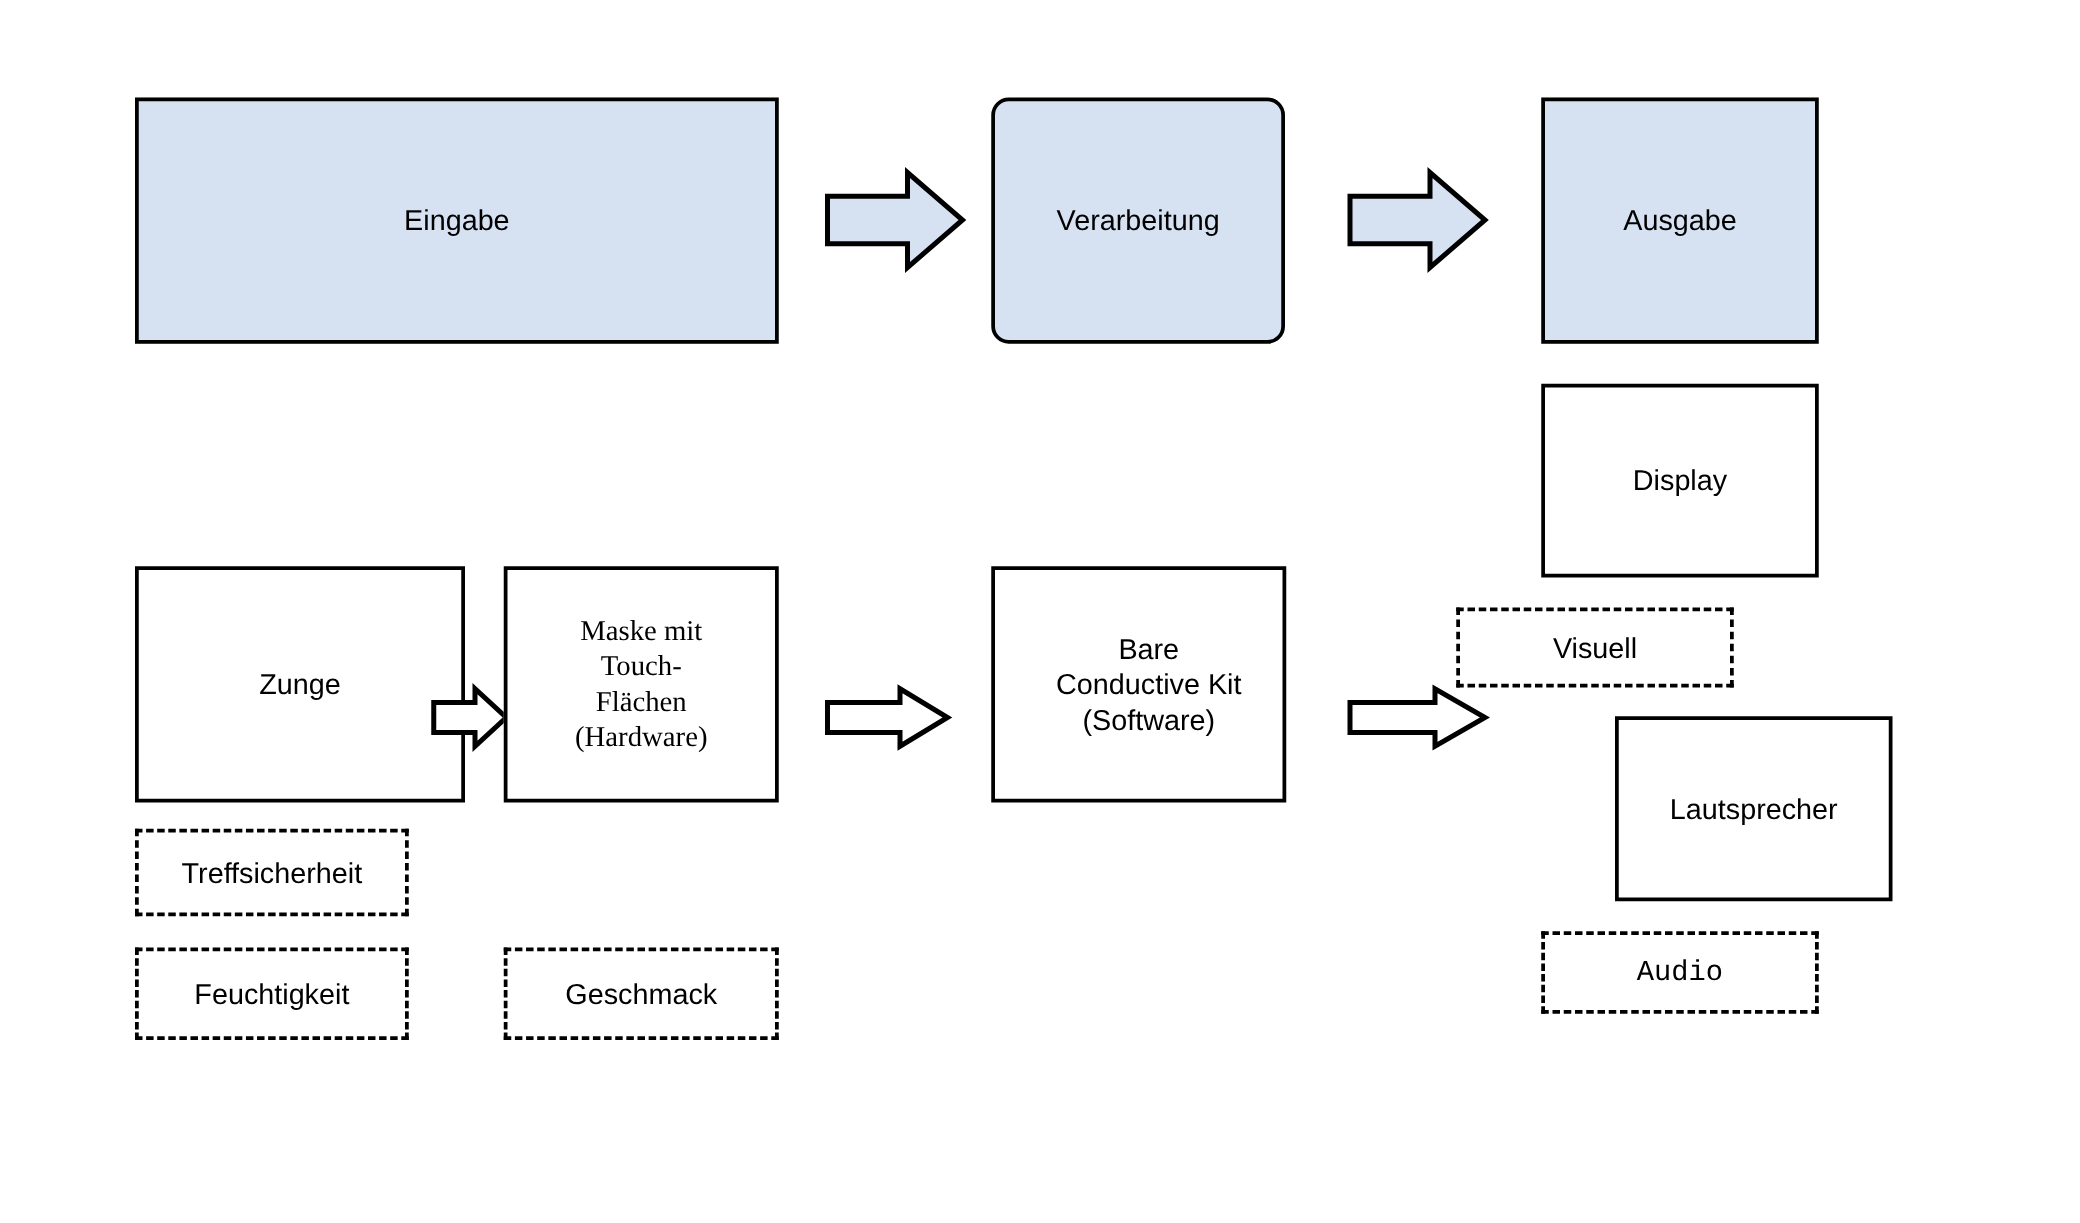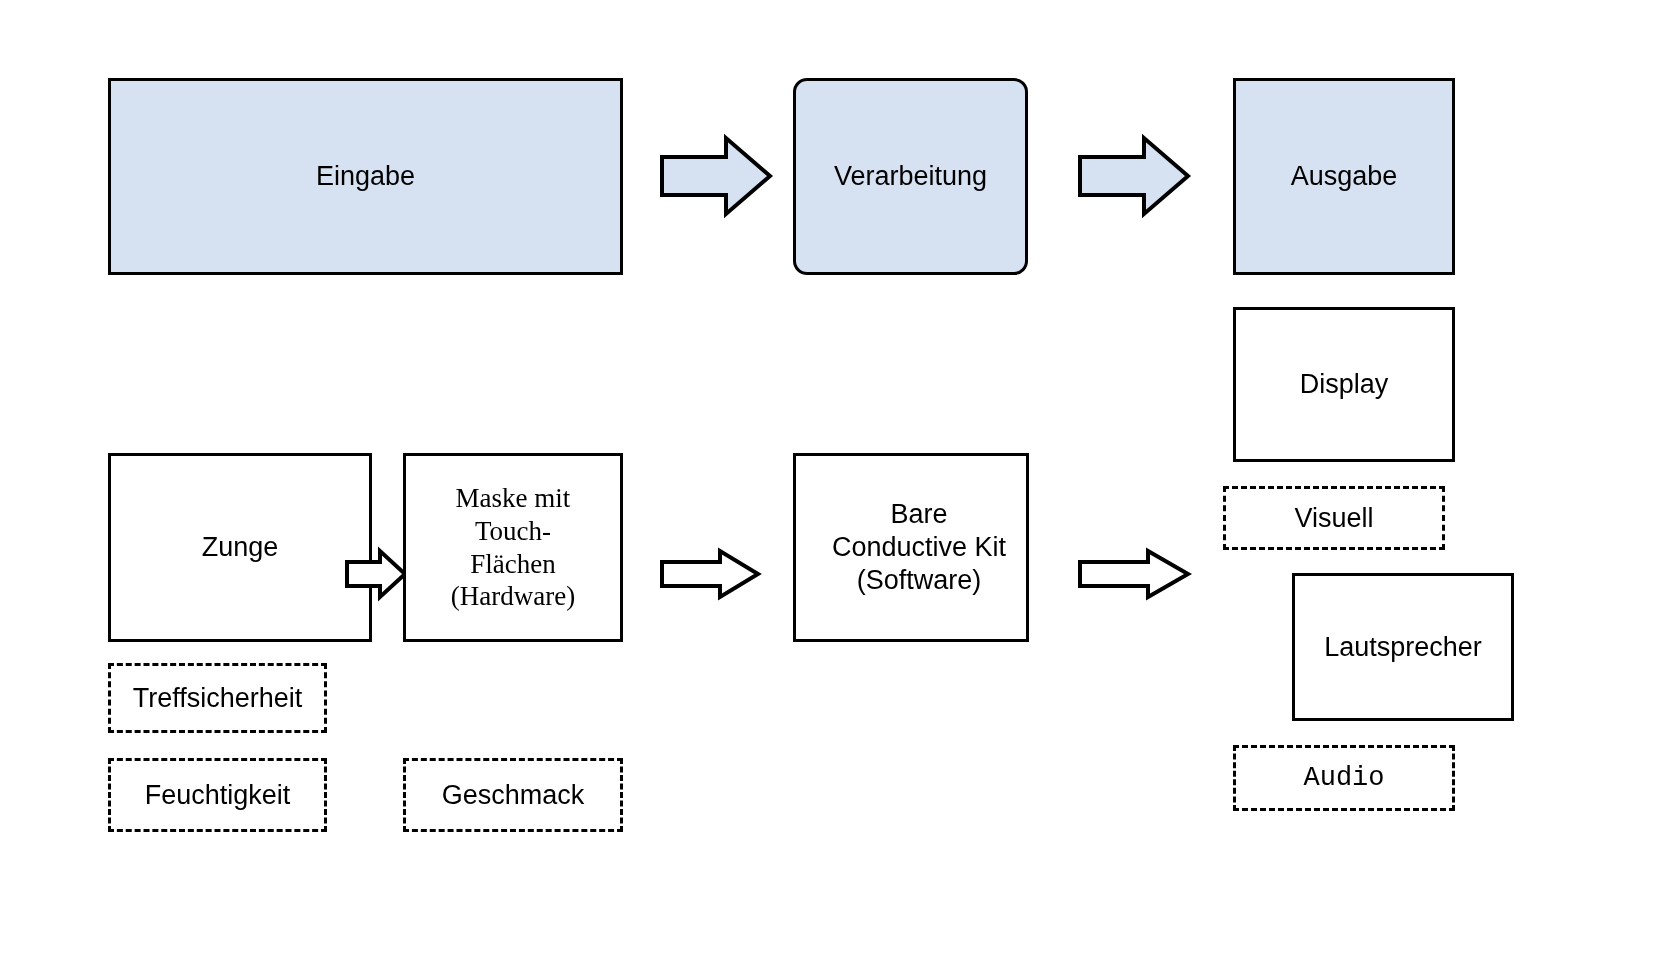--- a/index.html
+++ b/index.html
@@ -21,21 +21,21 @@
   .node {
     position: absolute;
     box-sizing: border-box;
     display: flex;
     align-items: center;
     justify-content: center;
     text-align: center;
     line-height: 1.22;
     background: #ffffff;
     border: 3px solid #000000;
-    font-size: 27px;
+    font-size: 23px;
     color: #000000;
     white-space: pre-line;
   }
   .node.filled {
     background: #d6e1f2;
   }
   .node.dashed {
     border: 3px dashed #000000;
     background: #ffffff;
   }
@@ -75,21 +75,21 @@
   </div>
 
   <div class="node filled" style="left:1233px; top:78px; width:222px; height:197px;">
     <span>Ausgabe</span>
   </div>
 
   <div class="node" style="left:1233px; top:307px; width:222px; height:155px;">
     <span>Display</span>
   </div>
 
-  <div class="node dashed" style="left:1223px; top:486px; width:222px; height:64px;text-align:right;">
+  <div class="node dashed" style="left:1165px; top:486px; width:222px; height:64px;text-align:right;">
     <span>Visuell</span>
   </div>
 
   <div class="node" style="left:1292px; top:573px; width:222px; height:148px;">
     <span>Lautsprecher</span>
   </div>
 
   <div class="node dashed" style="left:1233px; top:745px; width:222px; height:66px;font-family:Liberation Mono, monospace;">
     <span>Audio</span>
   </div>

